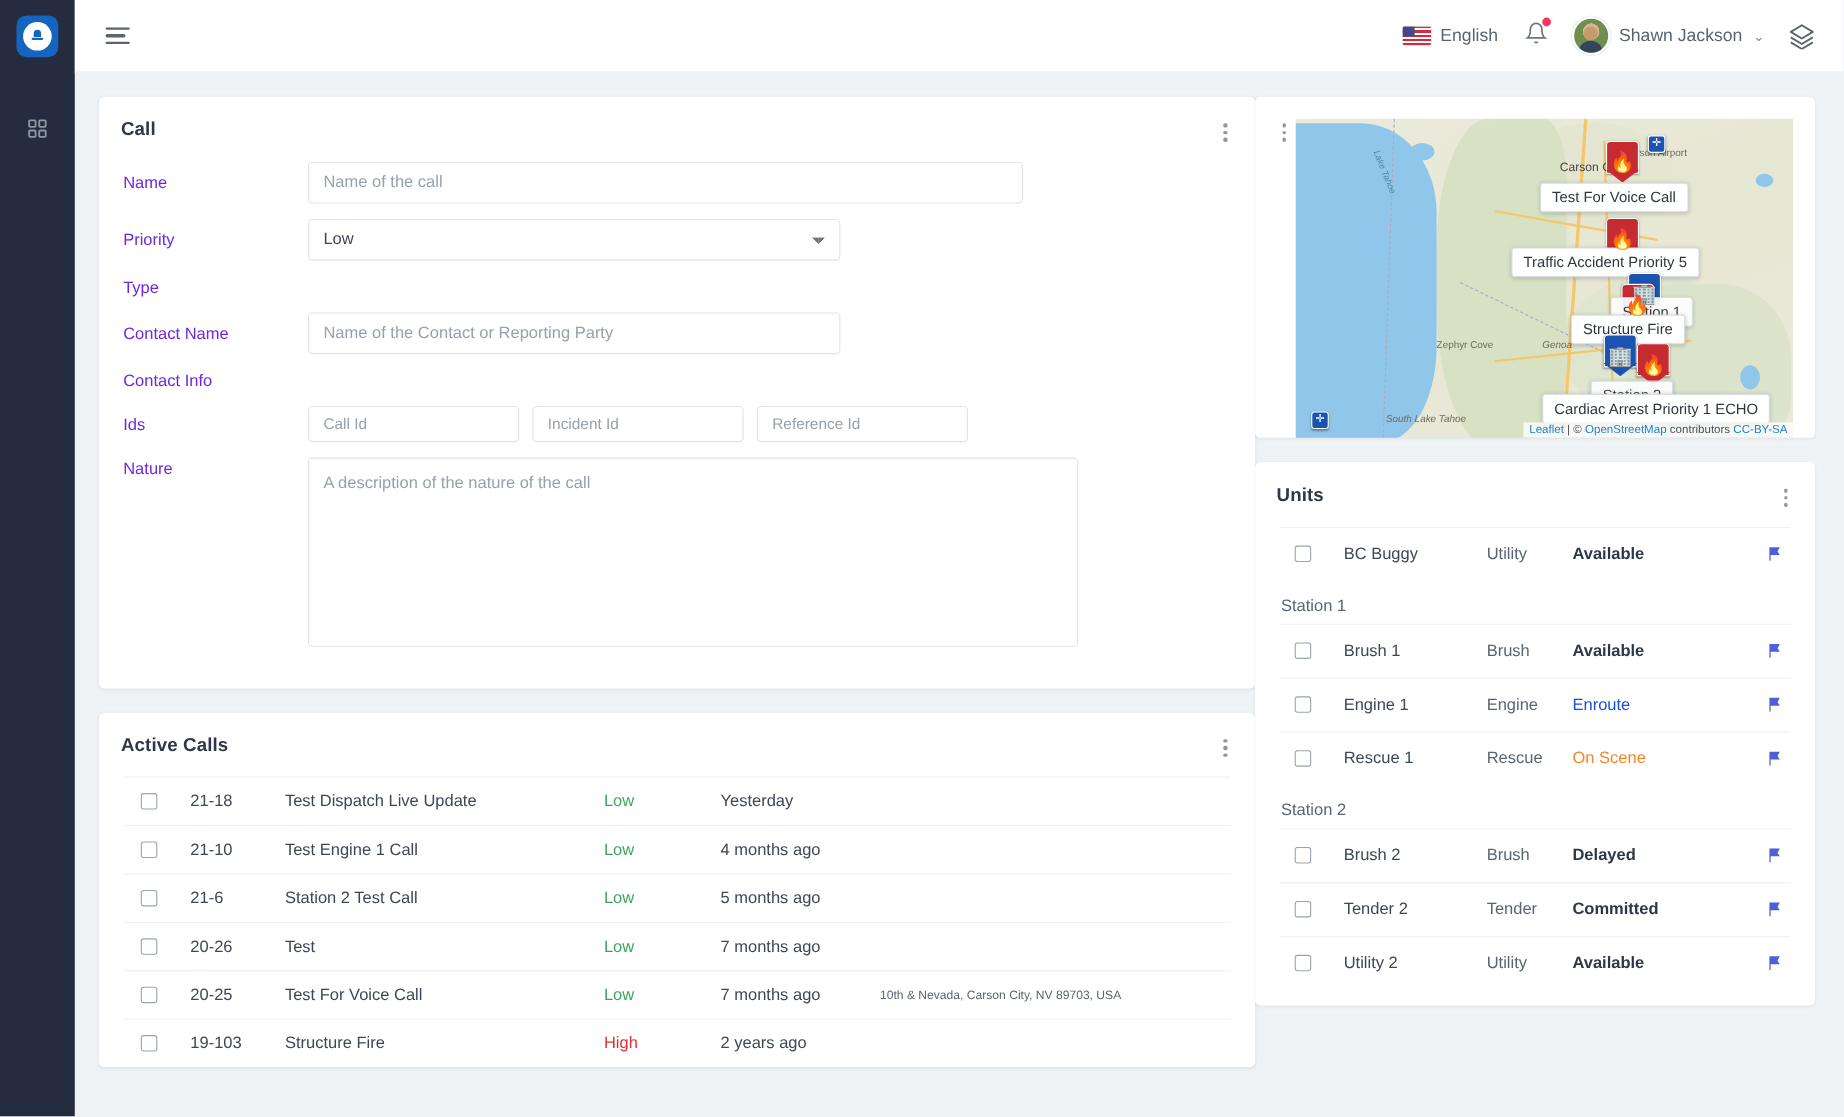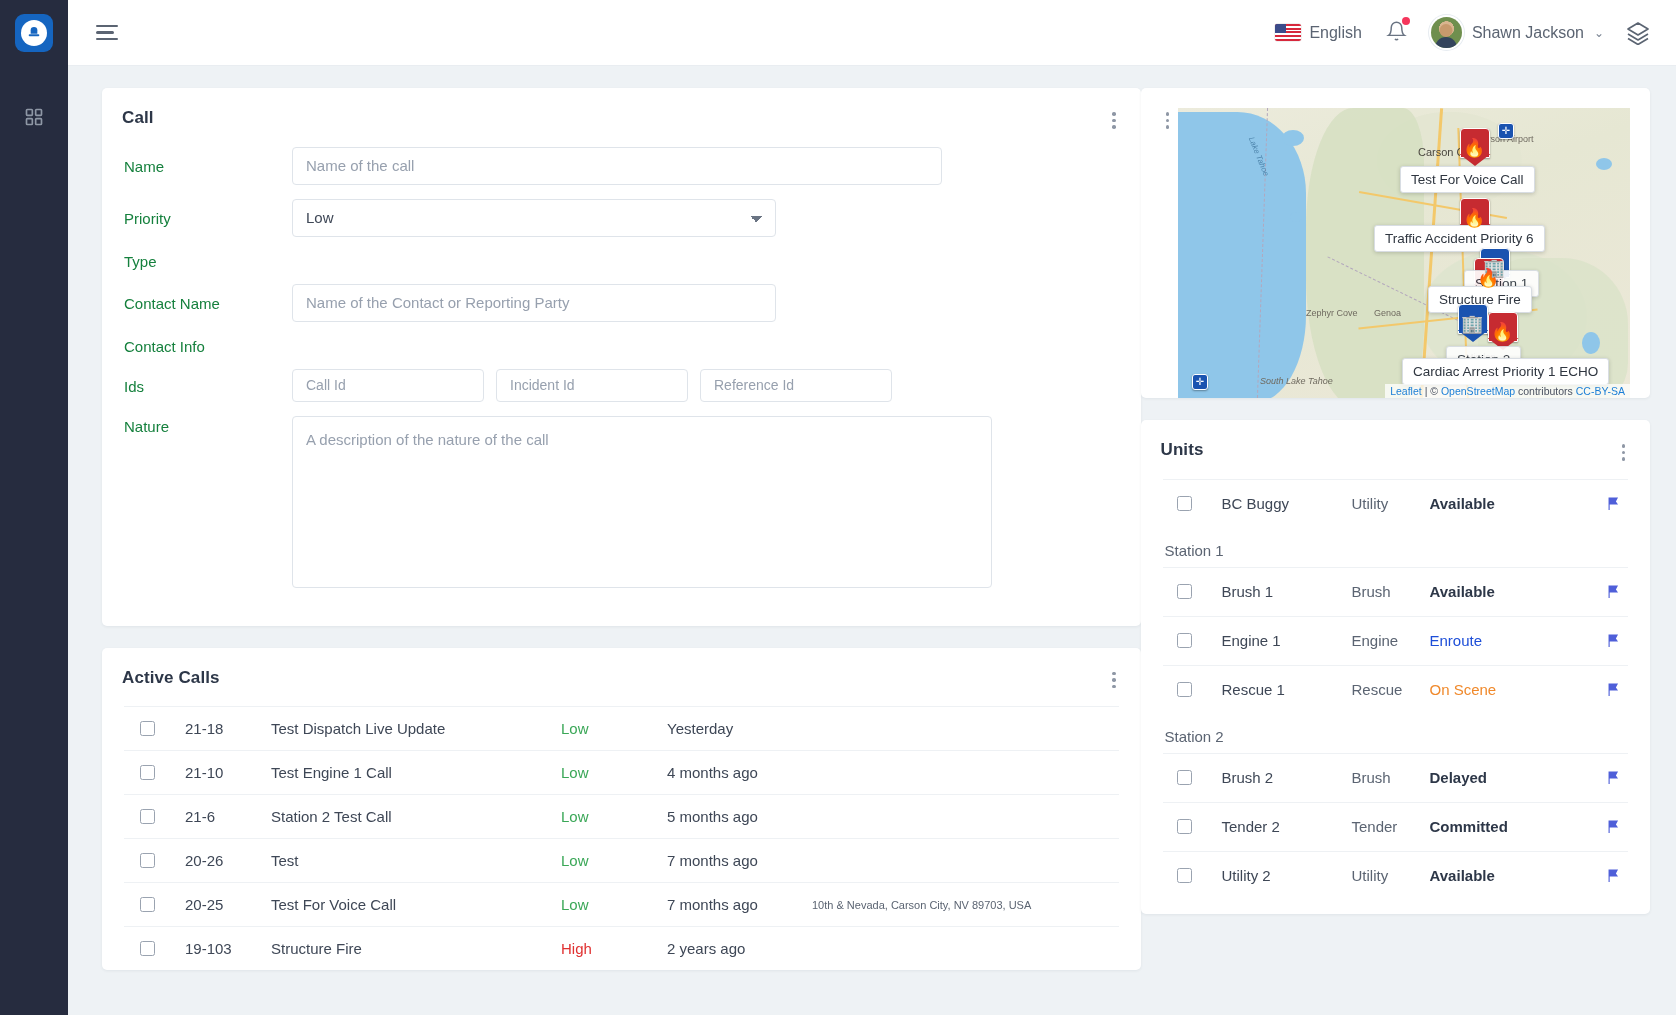--- a/index.html
+++ b/index.html
@@ -53,35 +53,35 @@
   .avatar { width: 31px; height: 31px; border-radius: 50%; overflow:hidden;
             background: radial-gradient(circle at 50% 38%, #d8b58f 0 30%, #6f8f4e 31% 100%);
             box-shadow: 0 0 0 2px #fff, 0 0 0 3px #e7ecf1; position: relative; }
   .avatar .head { position:absolute; left:50%; top:22%; transform:translateX(-50%);
                   width:13px; height:13px; border-radius:50%; background:#c79a6d; }
   .avatar .body { position:absolute; left:50%; bottom:0; transform:translateX(-50%);
                   width:22px; height:11px; border-radius:11px 11px 0 0; background:#33445c; }
   .user-name { font-size: 16px; color: #5b6472; }
   .chev { font-size: 12px; color: #7b8594; }
 
-  .content { flex: 1; display: flex; padding: 22px 26px 0 22px; min-height: 0; margin-left: 12px; }
+  .content { flex: 1; display: flex; padding: 22px 26px 0 22px; min-height: 0; }
   .col-left { flex: 1 1 auto; min-width: 0; display: flex; flex-direction: column; gap: 22px; }
   .col-right { flex: 0 0 484px; display: flex; flex-direction: column; gap: 22px; }
 
   .card { background: #fff; border-radius: 5px; box-shadow: 0 1px 3px rgba(40,50,70,.07); }
   .card-head { display: flex; align-items: flex-start; padding: 20px 20px 0 20px; }
   .card-title { font-size: 17px; font-weight: 700; color: #2d3748; letter-spacing: .1px; }
   .kebab { margin-left: auto; display: flex; flex-direction: column; gap: 3px; cursor: pointer; padding: 4px 5px; }
   .kebab i { width: 3.5px; height: 3.5px; border-radius: 50%; background: #8e97a5; display:block; }
 
   
   .form { padding: 14px 22px 24px 22px; }
   .frow { display: flex; align-items: center; margin-bottom: 14px; }
   .frow.top { align-items: flex-start; }
-  .flabel { flex: 0 0 168px; font-size: 15px; color: #15803d; padding-top: 2px; }
+  .flabel { flex: 0 0 168px; font-size: 15px; color: #6d28d9; padding-top: 2px; }
   .inp {
     height: 38px; border: 1px solid #dfe4ea; border-radius: 4px; background: #fff;
     font-size: 15px; color: #3e4756; padding: 0 13px; font-family: inherit; outline: none;
   }
   .inp::placeholder { color: #97a0ae; }
   .inp.wide { width: 650px; }
   .inp.mid  { width: 484px; }
   .inp.sel  { width: 484px; appearance: none; background-image:
       linear-gradient(45deg, transparent 50%, #6a7483 50%), linear-gradient(135deg, #6a7483 50%, transparent 50%);
       background-position: calc(100% - 19px) 16px, calc(100% - 13px) 16px;
@@ -401,21 +401,21 @@
             <div class="dashline2"></div>
             <div class="rd v1"></div>
             <div class="rd v2"></div>
             <div class="rd h1"></div>
             <div class="rd h2"></div>
 
             <div class="maplabel water" style="left:60px;top:44px;">Lake Tahoe</div>
             <div class="maplabel big" style="left:240px;top:38px;">Carson City</div>
             <div class="maplabel" style="left:298px;top:26px;">Carson Airport</div>
             <div class="maplabel" style="left:128px;top:200px;">Zephyr Cove</div>
-            <div class="maplabel" style="left:196px;top:200px;">Genoa</div>
+            <div class="maplabel" style="left:224px;top:200px;font-style:italic;">Genoa</div>
             <div class="maplabel" style="left:82px;top:268px;font-style:italic;">South Lake Tahoe</div>
             <div class="maplabel" style="left:288px;top:244px;">Minden</div>
 
             <div class="pin tiny station" style="left:320px;top:15px;">
               <div class="shield"></div>
                 <div class="flame">✛</div>
             </div>
             <div class="pin tiny station" style="left:14px;top:266px;">
               <div class="shield"></div>
                 <div class="flame">✛</div>
@@ -424,21 +424,21 @@
             <div class="pin" style="left:282px;top:20px;">
               <div class="shield"></div>
                 <div class="flame">🔥</div>
             </div>
             <div class="tip" style="left:222px;top:58px;">Test For Voice Call</div>
 
             <div class="pin" style="left:282px;top:90px;">
               <div class="shield"></div>
                 <div class="flame">🔥</div>
             </div>
-            <div class="tip" style="left:196px;top:117px;">Traffic Accident Priority 6</div>
+            <div class="tip" style="left:196px;top:117px;">Traffic Accident Priority 5</div>
 
             <div class="pin station" style="left:302px;top:140px;">
               <div class="shield"></div>
                 <div class="flame">🏢</div>
             </div>
             <div class="pin" style="left:296px;top:150px;">
               <div class="shield"></div>
                 <div class="flame">🔥</div>
             </div>
             <div class="tip" style="left:286px;top:162px;opacity:.92;">Station 1</div>

